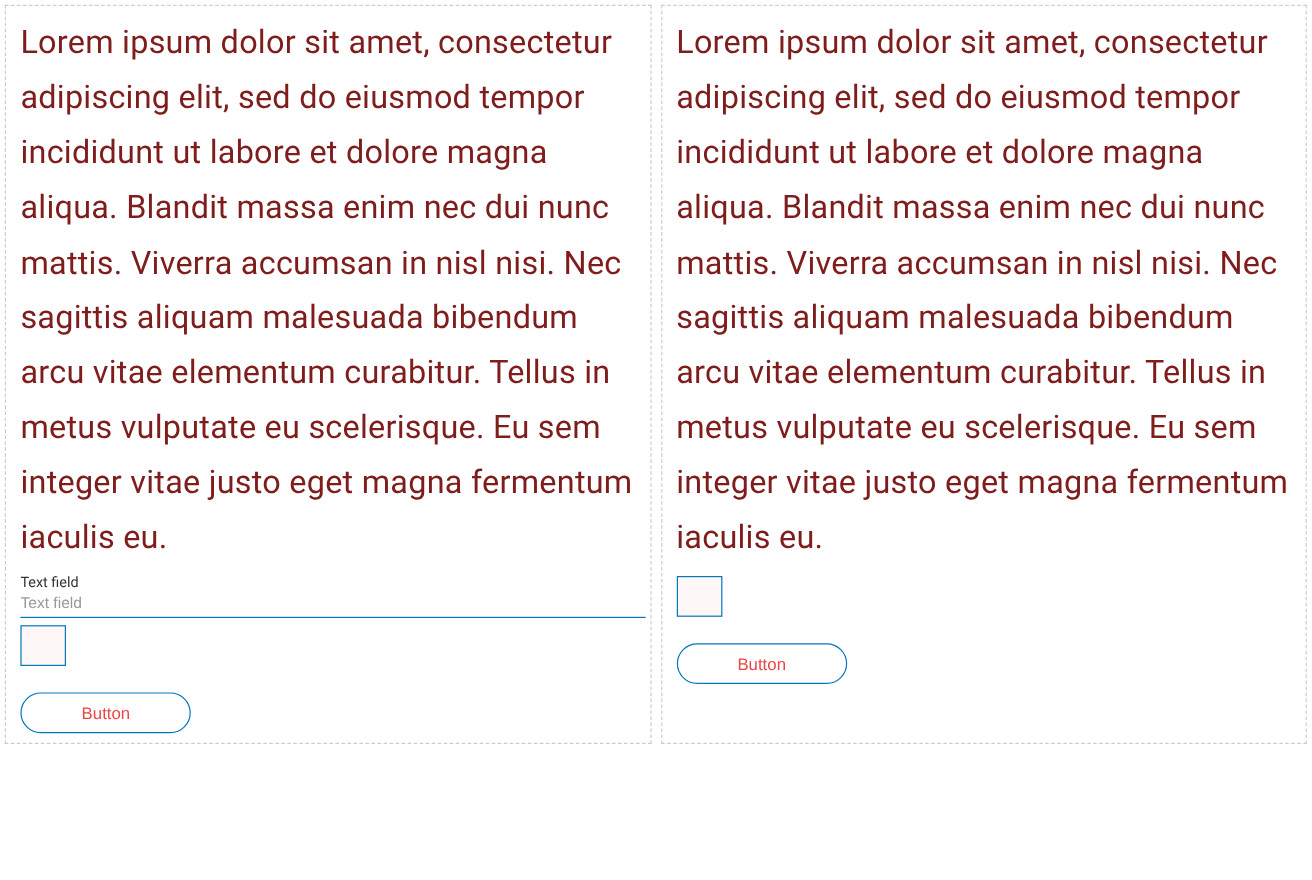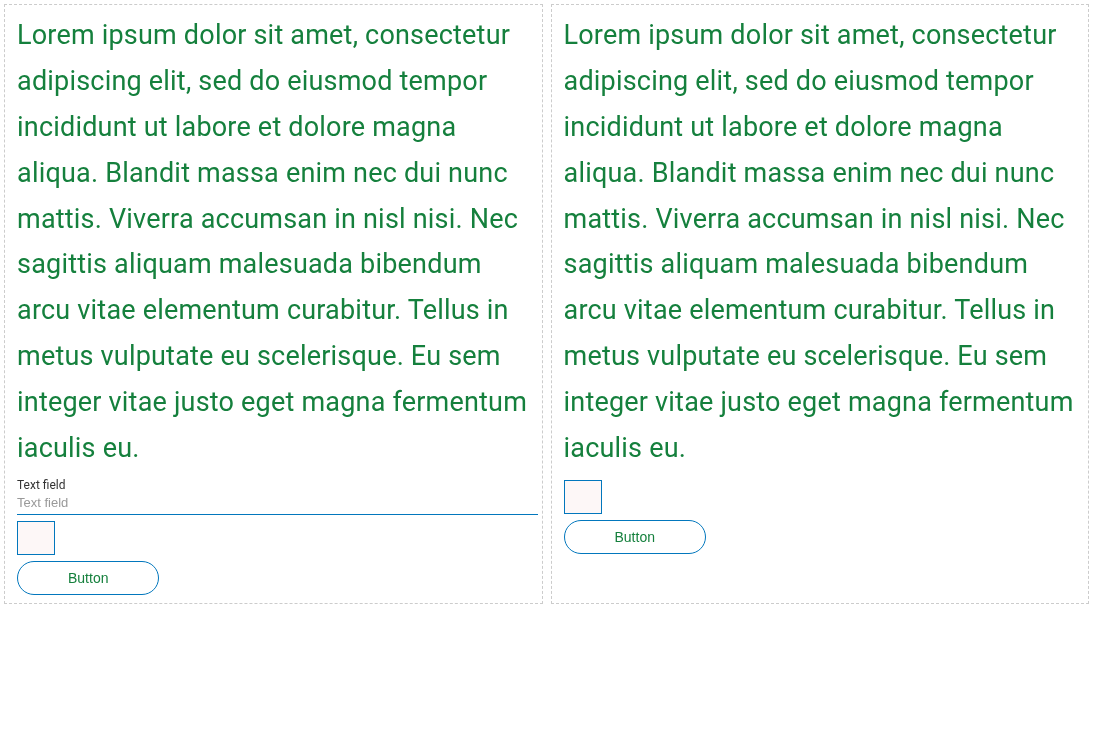--- a/index.html
+++ b/index.html
@@ -18,21 +18,21 @@
     }
     .panel {
       flex: 1;
       border: 1px dashed #cccccc;
       padding: 0;
       min-width: 0;
     }
     .paragraph {
       font-size: 27px;
       line-height: 1.7;
-      color: #15803d;
+      color: #7f1d1d;
       padding: 8px 4px 4px 12px;
       letter-spacing: 0.2px;
     }
     .textfield-wrapper {
       padding: 0 4px 0 12px;
       margin-top: 2px;
     }
     .textfield-label {
       font-size: 12px;
       color: #333;
@@ -57,27 +57,27 @@
     .checkbox {
       width: 38px;
       height: 34px;
       border: 1.5px solid #0277bd;
       background: #fdf7f7;
       display: block;
       cursor: pointer;
     }
     .button {
       display: inline-block;
-      margin-top: 6px;
+      margin-top: 22px;
       margin-left: 0;
       padding: 8px 50px;
       border: 1px solid #0277bd;
       border-radius: 22px;
       background: #ffffff;
-      color: #15803d;
+      color: #ef4444;
       font-size: 14px;
       cursor: pointer;
       outline: none;
     }
     .panel-right .controls-row {
       padding-top: 4px;
     }
   </style>
 </head>
 <body>

